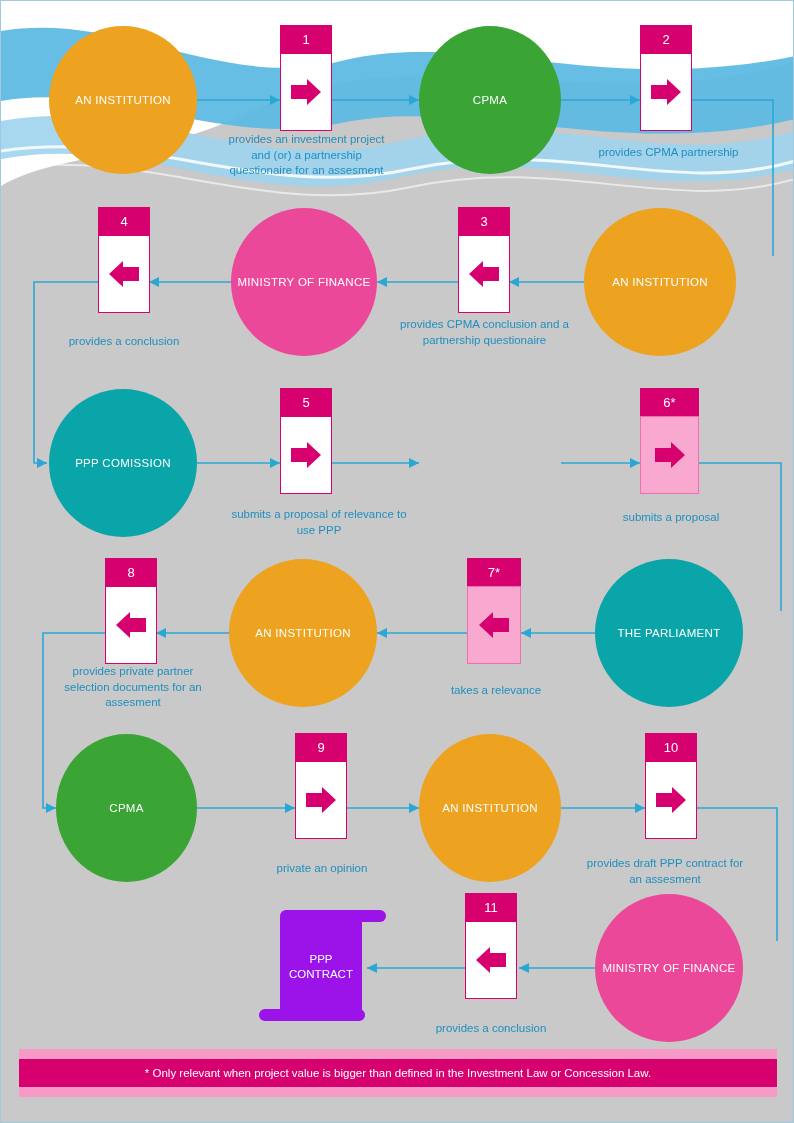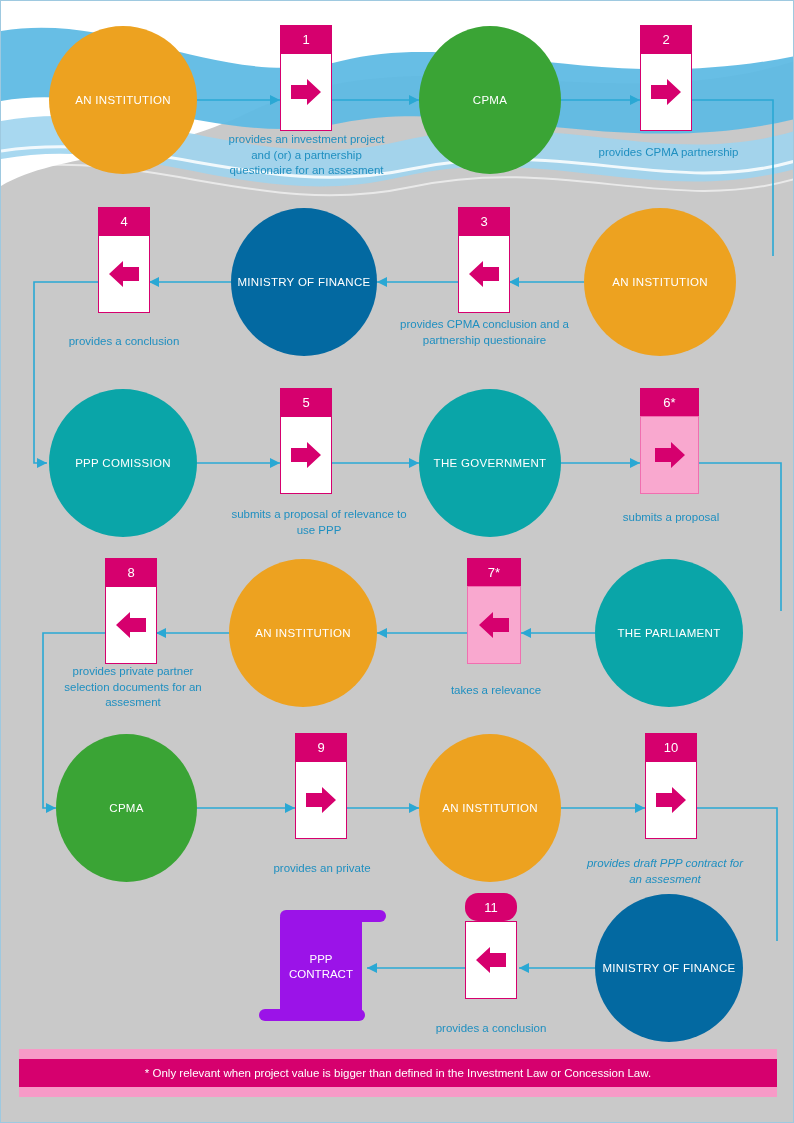--- a/index.html
+++ b/index.html
@@ -25,21 +25,21 @@
     text-align:center;
     color:#ffffff;
     font-size:11.5px;
     letter-spacing:.3px;
     line-height:1.25;
     box-sizing:border-box;
     padding:6px;
   }
   .orange{background:#eda220;}
   .green{background:#3aa435;text-align:center;}
-  .blue{background:#0369a1;}
+  .blue{background:#ec4899;}
   .teal{background:#0aa5a8;}
   .badge{
     position:absolute;
     background:#d6006e;
     color:#fff;
     font-size:13px;
     display:flex;align-items:center;justify-content:center;
     box-sizing:border-box;
   }
   .card{
@@ -240,23 +240,20 @@
       <polygon points="2,8 18,8 18,2 32,15 18,28 18,22 2,22" fill="#d6006e"></polygon>
     </svg>
   </div>
   <div class="badge" style="left:279px;top:387px;width:52px;height:28px;">
     <span>5</span>
   </div>
   <div class="cap" style="left:216px;top:506px;width:180px;margin-left:12px;">
     <span>submits a proposal of relevance to use PPP</span>
   </div>
 
-  <div class="node teal" style="left:418px;top:388px;width:142px;height:148px;">
-    <span>THE GOVERNMENT</span>
-  </div>
 
   <div class="card pink" style="left:639px;top:415px;width:59px;height:78px;">
     <svg class="arrowglyph" width="34" height="30" viewBox="0 0 34 30">
       <polygon points="2,8 18,8 18,2 32,15 18,28 18,22 2,22" fill="#d6006e"></polygon>
     </svg>
   </div>
   <div class="badge pinkb" style="left:639px;top:387px;width:59px;height:28px;">
     <span>6*</span>
   </div>
   <div class="cap" style="left:595px;top:509px;width:150px;">
@@ -301,49 +298,49 @@
 
   <div class="card" style="left:294px;top:760px;width:52px;height:78px;">
     <svg class="arrowglyph" width="34" height="30" viewBox="0 0 34 30">
       <polygon points="2,8 18,8 18,2 32,15 18,28 18,22 2,22" fill="#d6006e"></polygon>
     </svg>
   </div>
   <div class="badge" style="left:294px;top:732px;width:52px;height:28px;">
     <span>9</span>
   </div>
   <div class="cap" style="left:232px;top:860px;width:178px;">
-    <span>provides an private</span>
+    <span>private an opinion</span>
   </div>
 
   <div class="node orange" style="left:418px;top:733px;width:142px;height:148px;">
     <span>AN INSTITUTION</span>
   </div>
 
   <div class="card" style="left:644px;top:760px;width:52px;height:78px;">
     <svg class="arrowglyph" width="34" height="30" viewBox="0 0 34 30">
       <polygon points="2,8 18,8 18,2 32,15 18,28 18,22 2,22" fill="#d6006e"></polygon>
     </svg>
   </div>
   <div class="badge" style="left:644px;top:732px;width:52px;height:28px;">
     <span>10</span>
   </div>
-  <div class="cap" style="left:583px;top:855px;width:162px;font-style:italic;">
+  <div class="cap" style="left:583px;top:855px;width:162px;">
     <span>provides draft PPP contract for an assesment</span>
   </div>
 
   <div class="node blue" style="left:594px;top:893px;width:148px;height:148px;">
     <span>MINISTRY OF FINANCE</span>
   </div>
 
   <div class="card" style="left:464px;top:920px;width:52px;height:78px;">
     <svg class="arrowglyph" width="34" height="30" viewBox="0 0 34 30">
       <polygon points="32,8 16,8 16,2 2,15 16,28 16,22 32,22" fill="#d6006e"></polygon>
     </svg>
   </div>
-  <div class="badge" style="left:464px;top:892px;width:52px;height:28px;border-radius:13px;">
+  <div class="badge" style="left:464px;top:892px;width:52px;height:28px;">
     <span>11</span>
   </div>
   <div class="cap" style="left:400px;top:1020px;width:180px;">
     <span>provides a conclusion</span>
   </div>
 
   <div class="scroll-top"></div>
   <div class="contract">
     <span>PPP CONTRACT</span>
   </div>

